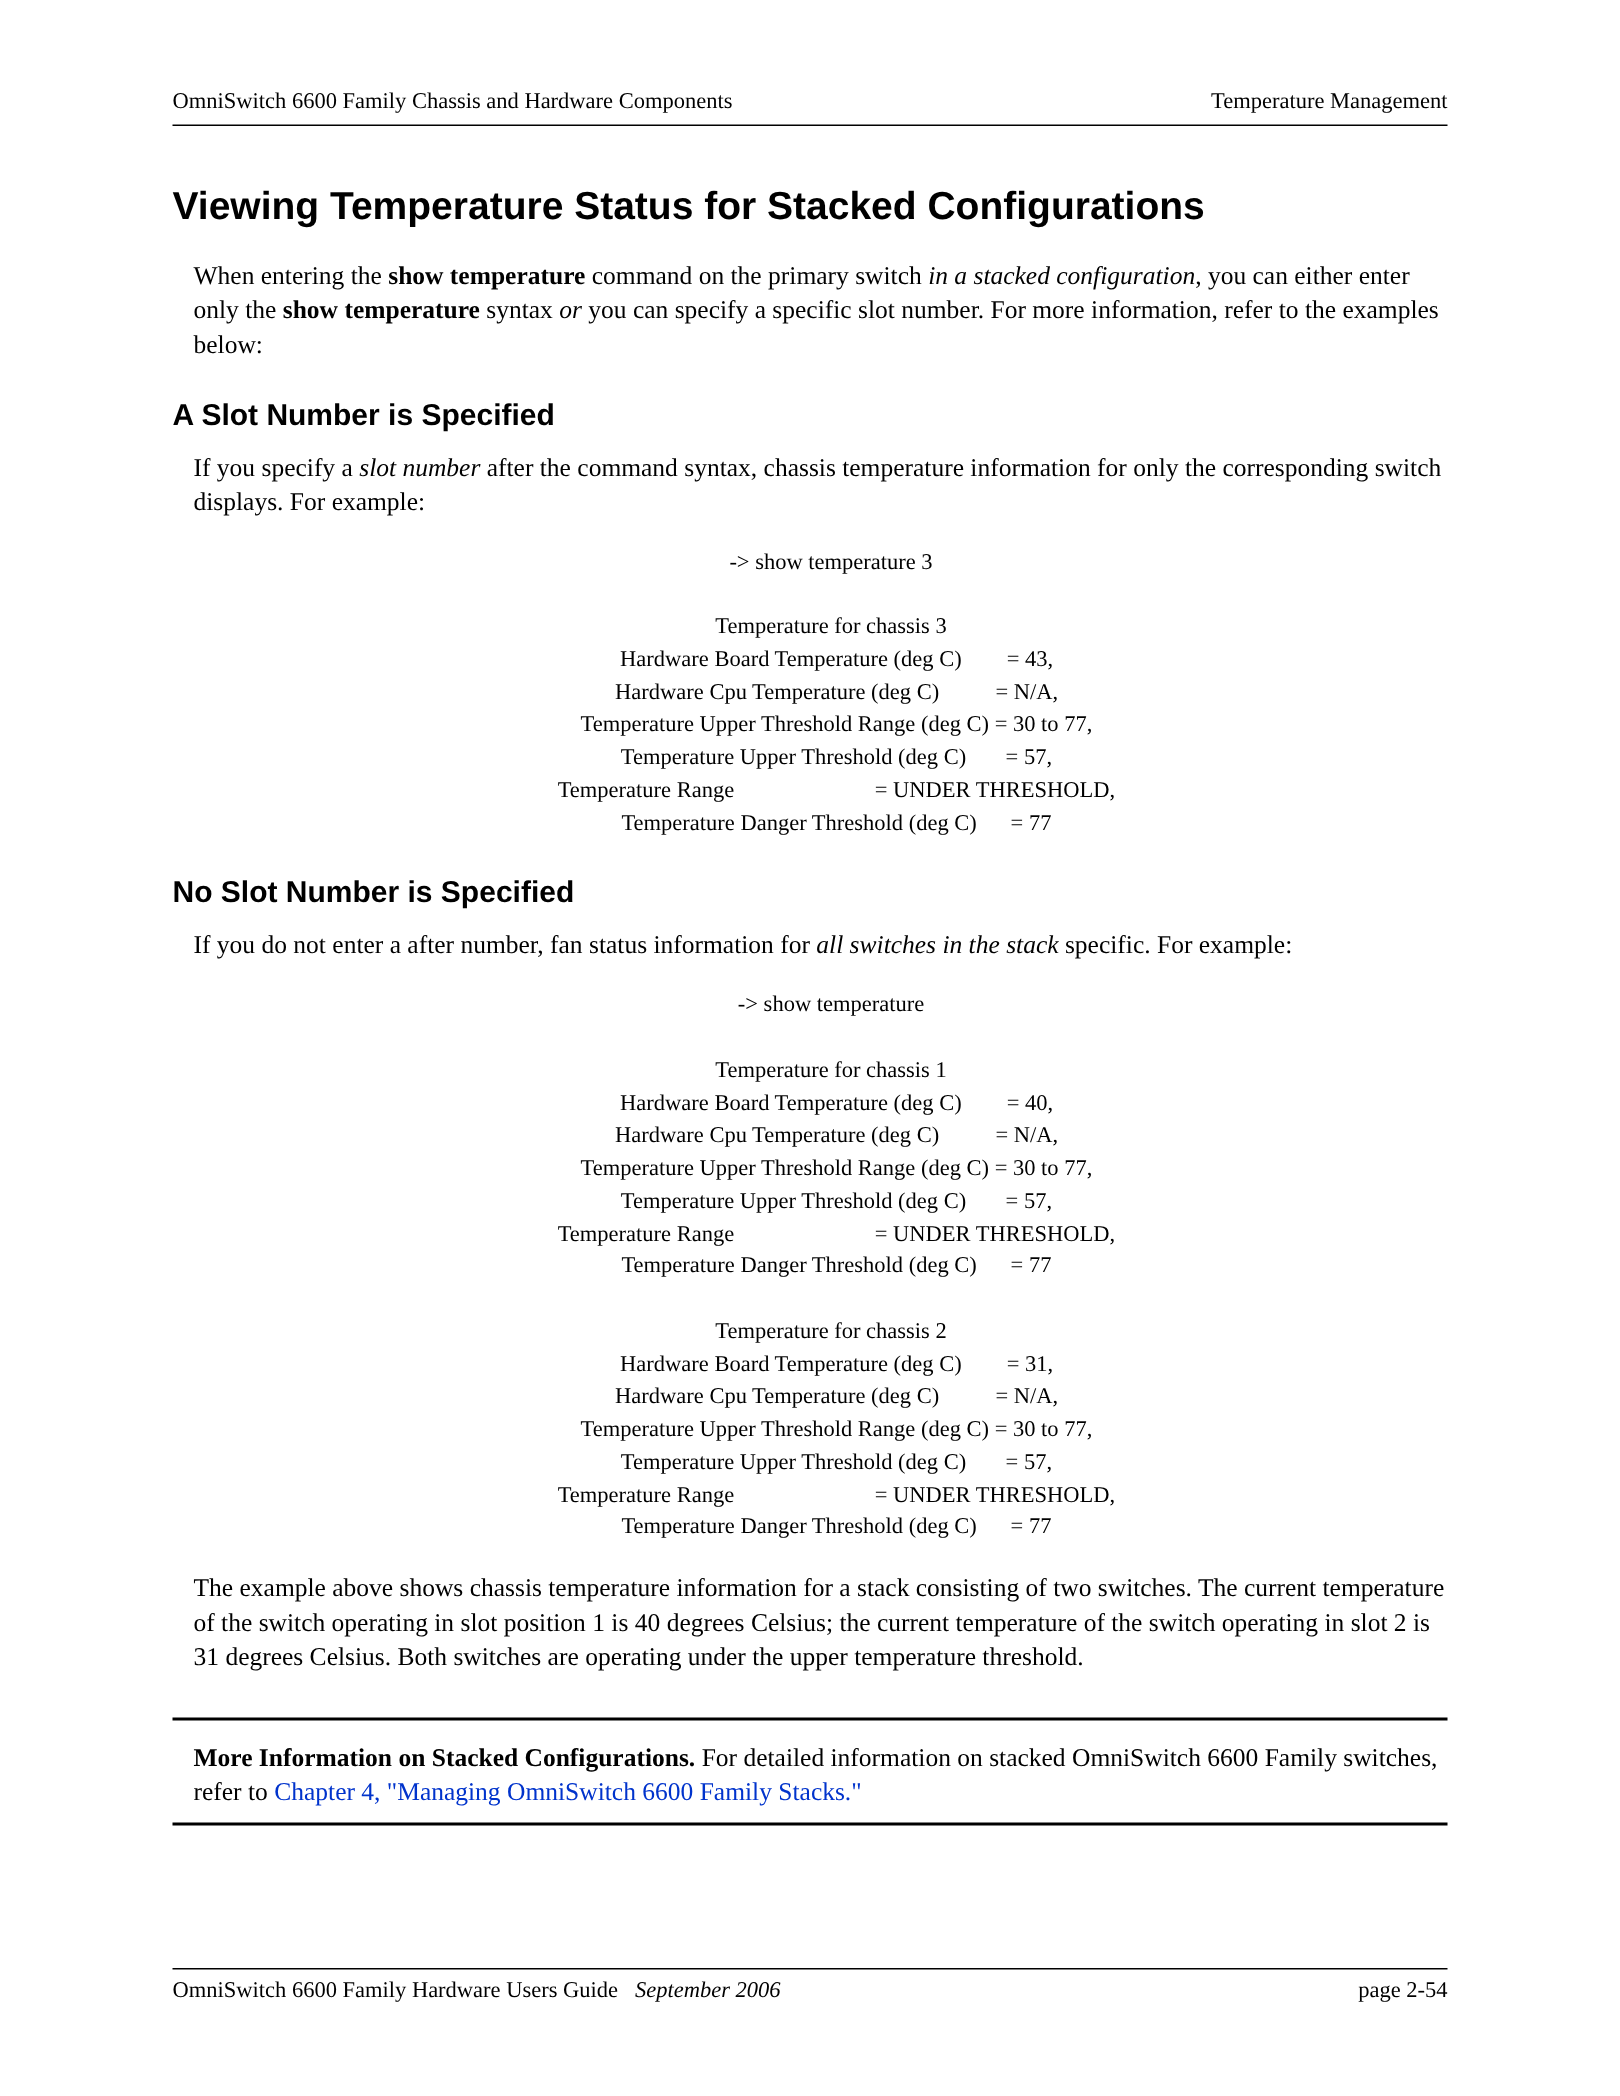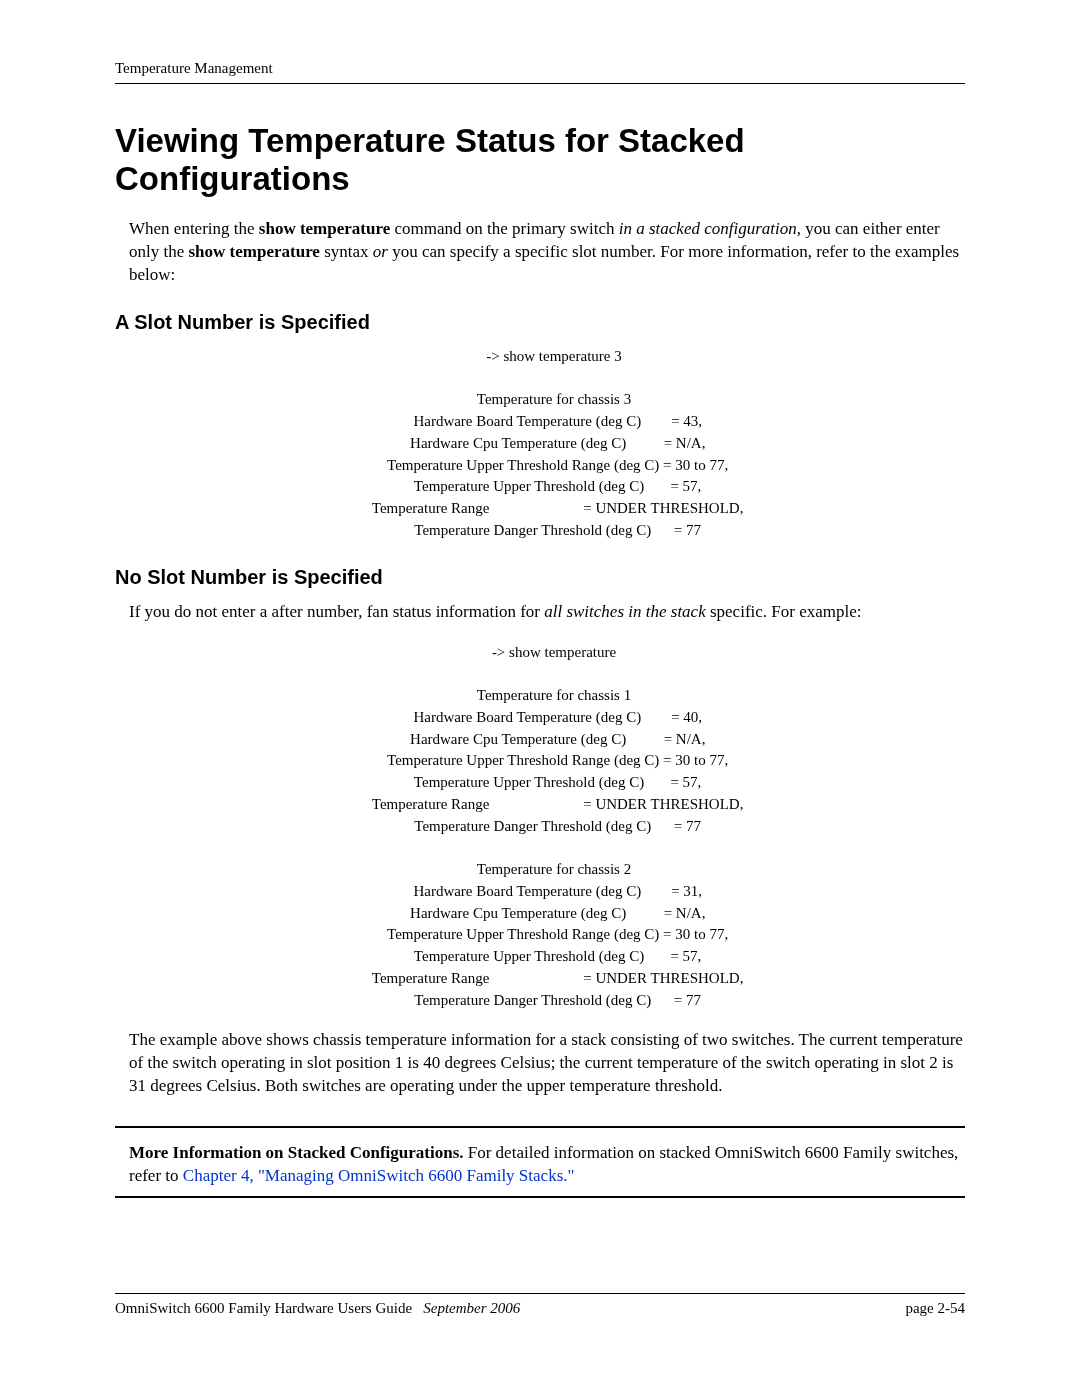--- a/index.html
+++ b/index.html
@@ -18,21 +18,21 @@
       border-bottom: 1px solid #000;
       padding-bottom: 6px;
       margin-bottom: 38px;
       display: flex;
       justify-content: space-between;
       font-size: 15px;
     }
     h1 {
       font-family: Arial, Helvetica, sans-serif;
       font-weight: bold;
-      font-size: 33px;
+      font-size: 26px;
       margin: 0 0 20px 0;
     }
     h2 {
       font-family: Arial, Helvetica, sans-serif;
       font-weight: bold;
       font-size: 20px;
       margin: 24px 0 12px 0;
     }
     p {
       font-size: 17px;
@@ -78,31 +78,35 @@
     }
     .bold { font-weight: bold; }
     .italic { font-style: italic; }
   </style>
 </head>
 <body>
 
 <div class="page">
 
   <div class="header-line">
+    <span>OmniSwitch 6600 Family Chassis and Hardware Components</span>
     <span>Temperature Management</span>
   </div>
 
   <h1>Viewing Temperature Status for Stacked Configurations</h1>
 
   <p class="body-indent">
     <span>When entering the </span><span class="bold">show temperature</span><span> command on the primary switch </span><span class="italic">in a stacked configuration</span><span>, you can either enter only the </span><span class="bold">show temperature</span><span> syntax </span><span class="italic">or</span><span> you can specify a specific slot number. For more information, refer to the examples below:</span>
   </p>
 
   <h2>A Slot Number is Specified</h2>
 
+  <p class="body-indent">
+    <span>If you specify a </span><span class="italic">slot number</span><span> after the command syntax, chassis temperature information for only the corresponding switch displays. For example:</span>
+  </p>
 
   <pre>-&gt; show temperature 3
 
 Temperature for chassis 3
   Hardware Board Temperature (deg C)        = 43,
   Hardware Cpu Temperature (deg C)          = N/A,
   Temperature Upper Threshold Range (deg C) = 30 to 77,
   Temperature Upper Threshold (deg C)       = 57,
   Temperature Range                         = UNDER THRESHOLD,
   Temperature Danger Threshold (deg C)      = 77</pre>

